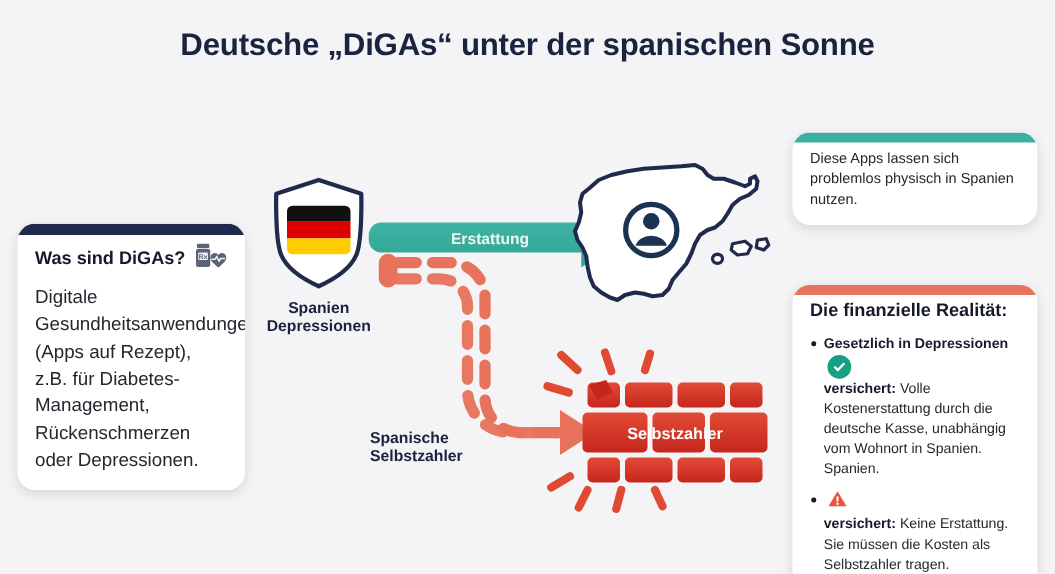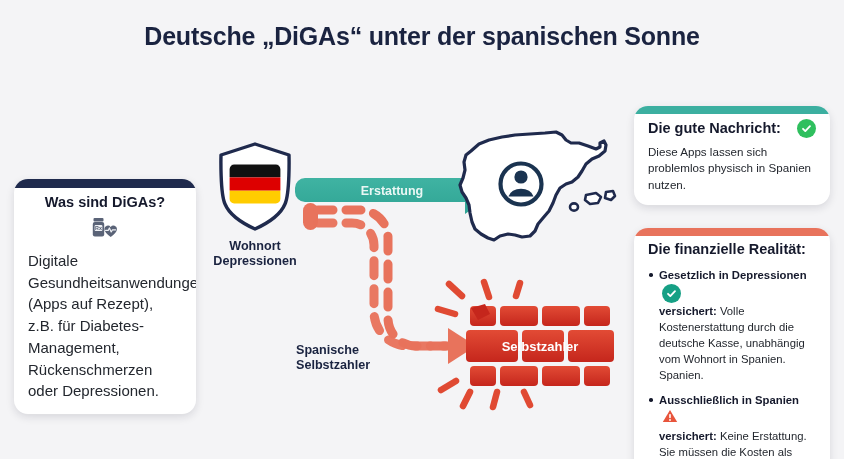--- a/index.html
+++ b/index.html
@@ -47,21 +47,21 @@
   }
   .card-text{
     font-size:11.6px;line-height:1.42;color:#23272e;font-weight:400;
   }
 
   
   #card-digas{left:14px;top:179px;width:182px;}
   #card-digas .accent{background:#1f2a4d;height:9px;}
   #card-digas .body{padding-top:15px;}
   #card-digas .card-title{
-    justify-content:space-between;font-size:14.5px;margin-bottom:7px;flex-direction:column;
+    justify-content:space-between;font-size:14.5px;margin-bottom:7px;
   }
   #card-digas .card-text{font-size:15px;line-height:1.45;}
 
   
   #card-good{left:634px;top:106px;width:196px;}
   #card-good .accent{background:#3cafa0;}
   #card-good .card-title{justify-content:space-between;}
   #card-fin{left:634px;top:228px;width:196px;}
   #card-fin .accent{background:#e8735c;}
   #card-fin .card-title{margin-bottom:9px;}
@@ -211,21 +211,21 @@
       <rect x="584" y="366" width="26" height="20" rx="4" fill="url(#brickGrad)"></rect>
 
       <path d="M471,308 l14,-4 l5,10 l-12,6 z" fill="#c5261c"></path>
     </g>
     <text class="brick-text" x="540" y="351" text-anchor="middle">Selbstzahler</text>
   </svg>
 
   <div id="shield-group">
     <div style="height:96px"></div>
     <div id="shield-label">
-      <span>Wohnort</span><br>
+      <span>Spanien</span><br>
       <span>Depressionen</span>
     </div>
   </div>
 
   <div id="label-span-ins">
     <span>Spanische</span><br>
     <span>Selbstzahler</span>
   </div>
 
   <div class="card" id="card-digas">
@@ -247,28 +247,20 @@
           </svg>
         </span>
       </div>
       <div class="card-text">Digitale Gesundheitsanwendungen (Apps auf Rezept), z.B. für Diabetes-Management, Rückenschmerzen oder Depressionen.</div>
     </div>
   </div>
 
   <div class="card" id="card-good">
     <div class="accent"></div>
     <div class="body">
-      <div class="card-title">
-        <span>Die gute Nachricht:</span>
-        <span class="badge green">
-          <svg width="11" height="11" viewBox="0 0 12 12" aria-hidden="true">
-            <path d="M2.2,6.3 L4.7,8.8 L9.8,3.4" fill="none" stroke="#ffffff" stroke-width="2" stroke-linecap="round" stroke-linejoin="round"></path>
-          </svg>
-        </span>
-      </div>
       <div class="card-text">Diese Apps lassen sich problemlos physisch in Spanien nutzen.</div>
     </div>
   </div>
 
   <div class="card" id="card-fin">
     <div class="accent"></div>
     <div class="body">
       <div class="card-title">Die finanzielle Realität:</div>
       <ul class="bullets">
 
@@ -276,21 +268,21 @@
           <b>Gesetzlich in Depressionen</b><span class="inline-ico badge teal">
             <svg width="11" height="11" viewBox="0 0 12 12" aria-hidden="true">
               <path d="M2.2,6.3 L4.7,8.8 L9.8,3.4" fill="none" stroke="#ffffff" stroke-width="2" stroke-linecap="round" stroke-linejoin="round"></path>
             </svg>
           </span><br>
           <b>versichert:</b>
           <span>Volle Kostenerstattung durch die deutsche Kasse, unabhängig vom Wohnort in Spanien. Spanien.</span>
         </li>
 
         <li>
-          <b>Ausschließlich in Spanien</b><span class="inline-ico">
+          <span class="inline-ico">
             <svg width="16" height="14" viewBox="0 0 16 14" aria-hidden="true">
               <path d="M8,1 L15.2,13 L0.8,13 Z" fill="#e8553c"></path>
               <rect x="7.2" y="5" width="1.6" height="4.3" rx="0.8" fill="#ffffff"></rect>
               <circle cx="8" cy="11" r="0.95" fill="#ffffff"></circle>
             </svg>
           </span><br>
           <b>versichert:</b>
           <span>Keine Erstattung. Sie müssen die Kosten als Selbstzahler tragen.</span>
         </li>
 

